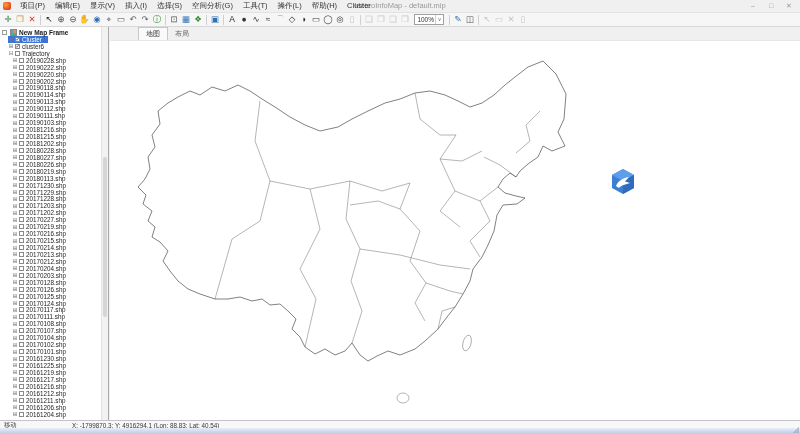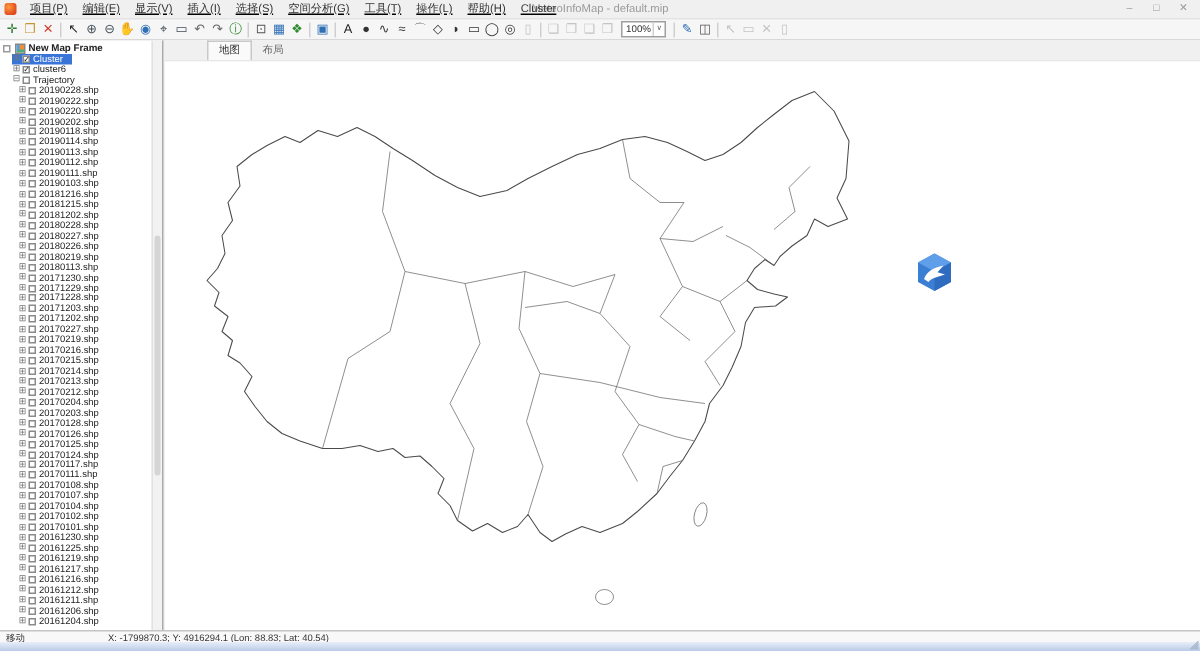--- a/index.html
+++ b/index.html
@@ -78,21 +78,21 @@
   .grip { position:absolute; right:1px; bottom:1px; width:6px; height:6px;
     background:linear-gradient(135deg,transparent 50%,#9fb0c8 50%); opacity:.7; }
 </style>
 </head>
 <body>
 
 <div class="window">
 
   <div class="titlebar">
     <div class="app-icon"></div>
-    <div id="menubar" style="display:flex; z-index:2;text-decoration:underline;">
+    <div id="menubar" style="display:flex; z-index:2;">
         <span class="menu-item">项目(P)</span>
         <span class="menu-item">编辑(E)</span>
         <span class="menu-item">显示(V)</span>
         <span class="menu-item">插入(I)</span>
         <span class="menu-item">选择(S)</span>
         <span class="menu-item">空间分析(G)</span>
         <span class="menu-item">工具(T)</span>
         <span class="menu-item">操作(L)</span>
         <span class="menu-item">帮助(H)</span>
         <span class="menu-item">Cluster</span>

